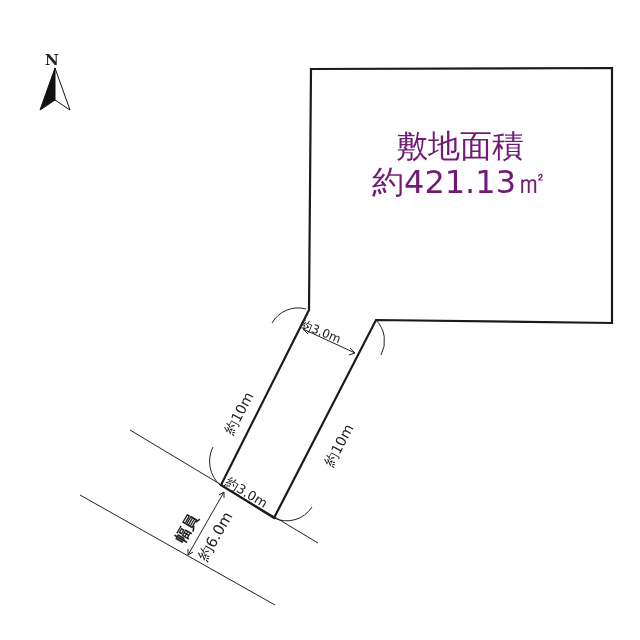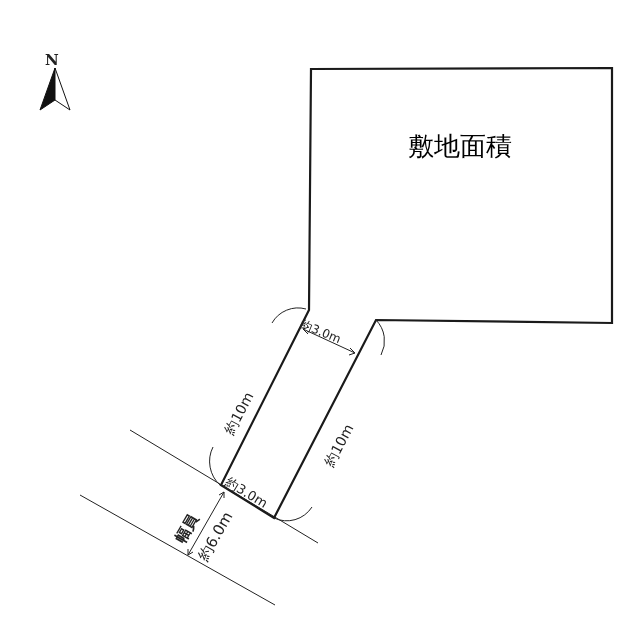--- a/index.html
+++ b/index.html
@@ -1,19 +1,19 @@
 <!DOCTYPE html>
 <html><head>
 <meta charset="utf-8">
 <style>
   html,body{margin:0;padding:0;background:#ffffff;}
   body{width:640px;height:640px;position:relative;overflow:hidden;font-family:"DejaVu Sans","Liberation Sans",sans-serif;color:#222;}
   svg{position:absolute;left:0;top:0;}
   .lbl{position:absolute;white-space:nowrap;color:#222;line-height:1;}
-  .area{position:absolute;left:330px;top:128px;width:260px;text-align:center;font-size:26px;line-height:36px;color:#000000;}
+  .area{position:absolute;left:330px;top:128px;width:260px;text-align:center;font-size:32px;line-height:36px;color:#701a75;}
   .area div{white-space:nowrap;}
   .north{position:absolute;left:45px;top:51px;font-family:"DejaVu Serif","Liberation Serif",serif;font-size:15px;font-weight:bold;}
 </style>
 </head>
 <body>
 
 <svg width="640" height="640" viewBox="0 0 640 640">
 
   <polygon points="311,69 612,68 612,323 376,320 274,518 221,485 309,310" fill="none" stroke="#1a1a1a" stroke-width="2.2" stroke-linejoin="miter"></polygon>
 
@@ -36,20 +36,21 @@
   <g>
     <polygon points="55,68 40,110 55,100" fill="#111" stroke="#111" stroke-width="1"></polygon>
     <polygon points="55,68 70,110 55,100" fill="#fff" stroke="#111" stroke-width="1"></polygon>
   </g>
 </svg>
 
 <div class="north">N</div>
 
 <div class="area">
   <div>敷地面積</div>
+  <div>約421.13㎡</div>
 </div>
 
 <div class="lbl" style="left:303px;top:318px;font-size:12px;transform:rotate(22deg);transform-origin:left top;">約3.0m</div>
 
 <div class="lbl" style="left:230px;top:475px;font-size:13px;transform:rotate(31deg);transform-origin:left top;">約3.0m</div>
 
 <div class="lbl" style="left:222px;top:430px;font-size:14px;transform:rotate(-62deg);transform-origin:left top;">約10m</div>
 
 <div class="lbl" style="left:322px;top:462px;font-size:14px;transform:rotate(-62deg);transform-origin:left top;">約10m</div>
 

